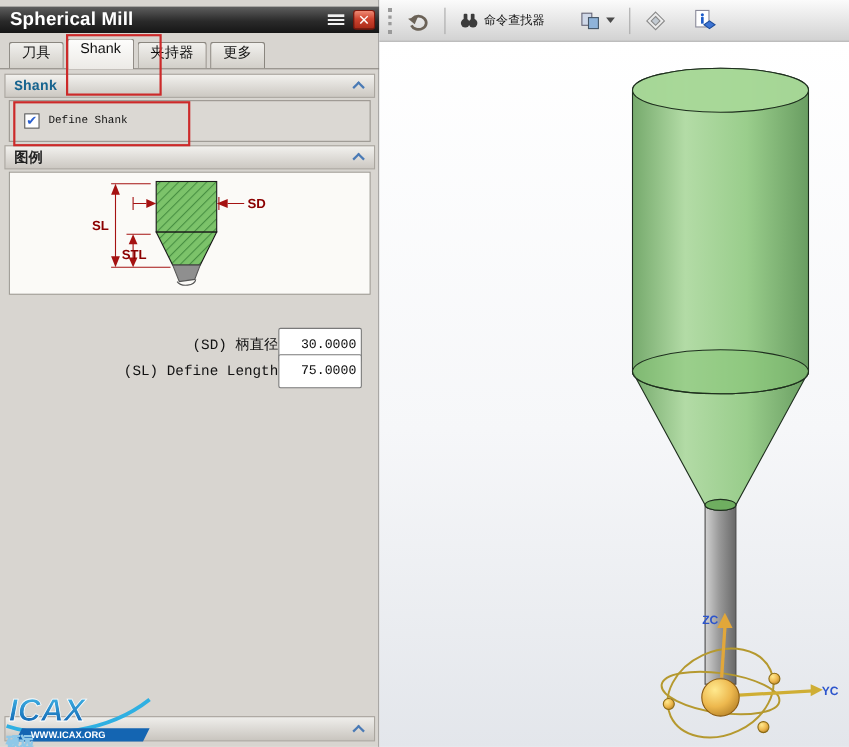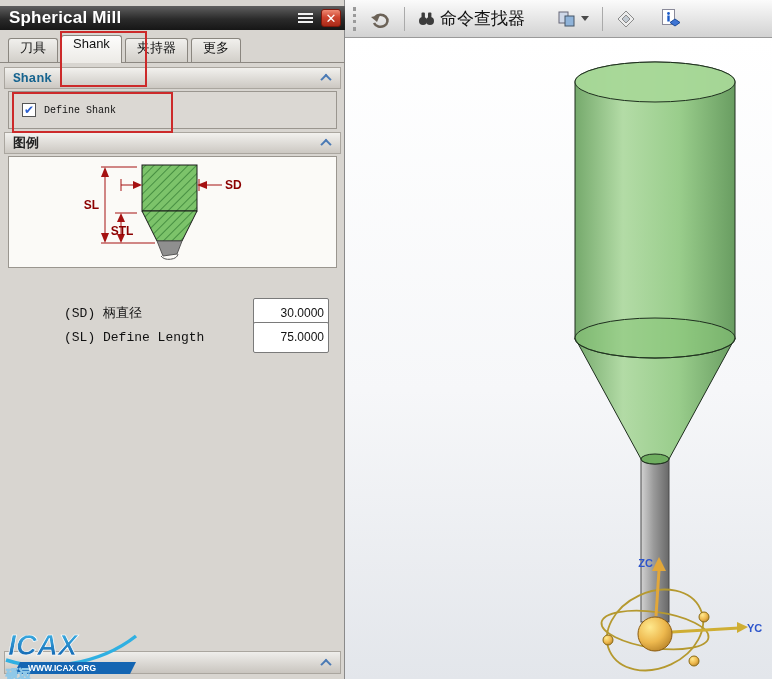--- a/index.html
+++ b/index.html
@@ -40,24 +40,24 @@
   .define-group { position:absolute; left:8px; top:91px; width:329px; height:38px;
     background:#dbd8d3; border:1px solid #9a968f; display:flex; align-items:center; padding-left:13px; }
   .checkbox { width:14px; height:14px; background:#fff; border:1px solid #555; display:flex;
     align-items:center; justify-content:center; font-size:12px; color:#2a5fd0; font-weight:bold; }
   .define-label { margin-left:8px; font-size:10px; color:#111; }
 
   .legend-box { position:absolute; left:8px; top:156px; width:329px; height:112px;
     background:#fbfaf7; border:1px solid #9a968f; }
 
   .dimrows { position:absolute; left:8px; top:301px; width:329px; }
-  .dimrow { height:24px; display:flex; align-items:center; justify-content:space-between; padding:0 8px;margin-left:48px; }
+  .dimrow { height:24px; display:flex; align-items:center; justify-content:flex-end; padding:0 8px; }
   .dimlabel { font-size:13px; color:#111; white-space:pre; }
   .diminput { width:76px; height:31px; background:#fff; border:1px solid #7a7a7a; border-radius:2px;
-    font-family:Liberation Sans, sans-serif; font-size:12px; text-align:right;
+    font-family:Liberation Mono, monospace; font-size:12px; text-align:right;
     padding:0 4px; color:#111; }
 
   .bottombar { position:absolute; left:4px; top:651px; width:337px; height:23px;
     background:linear-gradient(#efeeeb,#c9c5bf); border:1px solid #aaa69f;
     display:flex; align-items:center; justify-content:flex-end; padding-right:5px; }
 
   .ann { position:absolute; border:2px solid #cc2a2a; background:transparent; pointer-events:none; z-index:12; }
   .ann1 { left:60px; top:31px; width:87px; height:56px; }
   .ann2 { left:12px; top:92px; width:161px; height:41px; }
 
@@ -65,21 +65,21 @@
   .logo text { font-family:"Liberation Sans","DejaVu Sans",sans-serif; }
 
   
   .right-area { position:absolute; left:345px; top:0; width:427px; height:679px; background:#fff; }
   .toolbar { position:absolute; left:0; top:0; width:427px; height:38px;
     background:linear-gradient(#fbfbfb,#d2d2d2); border-bottom:1px solid #9a9a9a;
     display:flex; align-items:center; padding:0 6px; }
   .tb-handle { width:0; height:24px; border-left:3px dotted #9a9a9a; margin:0 10px 0 2px; }
   .tb-sep { width:0; height:24px; border-left:1px solid #aaa; margin:0 10px; }
   .tb-btn { display:flex; align-items:center; padding:2px 3px; border-radius:2px; }
-  .cmdfinder-label { font-size:17px; color:#111; margin-left:5px; }
+  .cmdfinder-label { font-size:11px; color:#111; margin-left:5px; }
   .caret { width:0; height:0; border-left:4px solid transparent; border-right:4px solid transparent;
     border-top:5px solid #4a4a4a; margin-left:4px; }
   .viewport { position:absolute; left:0; top:38px; width:427px; height:641px;
     background:linear-gradient(180deg,#ffffff 0%,#f6f7f9 55%,#e3e6eb 100%);text-decoration:underline; }
 </style>
 </head>
 <body>
 
 <div class="screen">
 

